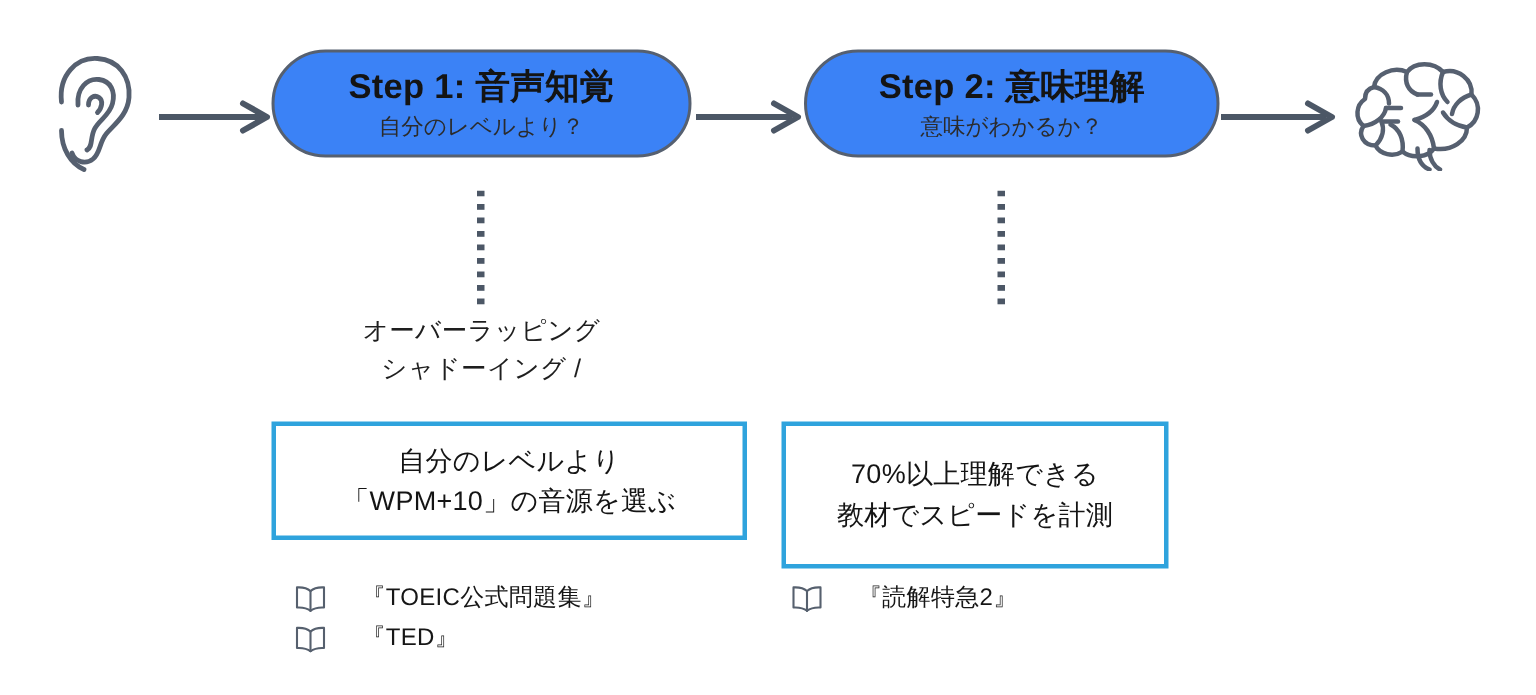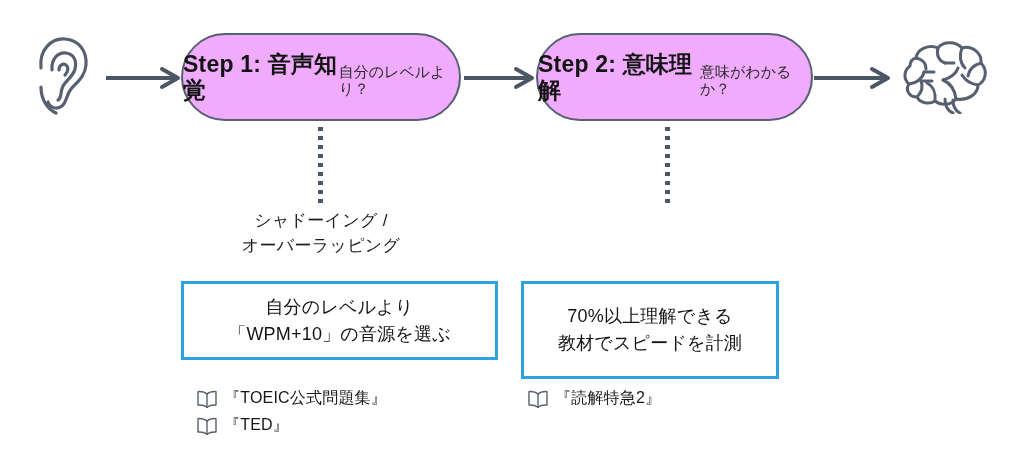--- a/index.html
+++ b/index.html
@@ -41,26 +41,26 @@
   .arrow { position: absolute; height: 24px; }
   .arrow svg { width: 100%; height: 100%; display: block; overflow: visible; }
   .arrow-1 { left: 104px; top: 66px; width: 84px; }
   .arrow-2 { left: 462px; top: 66px; width: 80px; }
   .arrow-3 { left: 812px; top: 66px; width: 86px; }
 
   
   .step-pill {
     position: absolute;
     top: 33px;
-    height: 88px;
+    height: 72px;
     border: 2.5px solid #566070;
     border-radius: 44px;
-    background: #f0abfc;
+    background: #3b82f6;
     display: flex;
-    flex-direction: row;
+    flex-direction: column;
     align-items: center;
     justify-content: center;
   }
   .step-1 { left: 181px; width: 280px; }
   .step-2 { left: 536px; width: 277px; }
 
   .step-title {
     font-size: 23px;
     font-weight: 600;
     letter-spacing: 0.2px;
@@ -124,21 +124,21 @@
 
   
   .book-list { position: absolute; }
   .book-list-1 { left: 196px; top: 385px; }
   .book-list-2 { left: 527px; top: 385px; }
 
   .book-item {
     display: flex;
     align-items: center;
     height: 27px;
-    gap: 6px;
+    gap: 23px;
   }
   .book-icon { width: 22px; height: 18px; flex: 0 0 22px; display: block; }
   .book-icon svg { width: 100%; height: 100%; display: block; }
   .book-label {
     font-size: 16px;
     color: #161616;
     letter-spacing: 0.2px;
     white-space: nowrap;
   }
 </style>
@@ -212,22 +212,22 @@
       <path d="M47 27 L56 27"></path>
       <path d="M47 63 C47 70, 50 75, 55 77"></path>
       <path d="M55 64 C55 70, 58 75, 62 77"></path>
     </svg>
   </div>
 
   <div class="dotted dotted-1"></div>
   <div class="dotted dotted-2"></div>
 
   <div class="method method-1">
+    <div>オーバーラッピング</div>
     <div>シャドーイング /</div>
-    <div>オーバーラッピング</div>
   </div>
 
   <div class="action-box action-1">
     <div class="action-line">自分のレベルより</div>
     <div class="action-line">「WPM+10」の音源を選ぶ</div>
   </div>
   <div class="action-box action-2">
     <div class="action-line">70%以上理解できる</div>
     <div class="action-line">教材でスピードを計測</div>
   </div>

